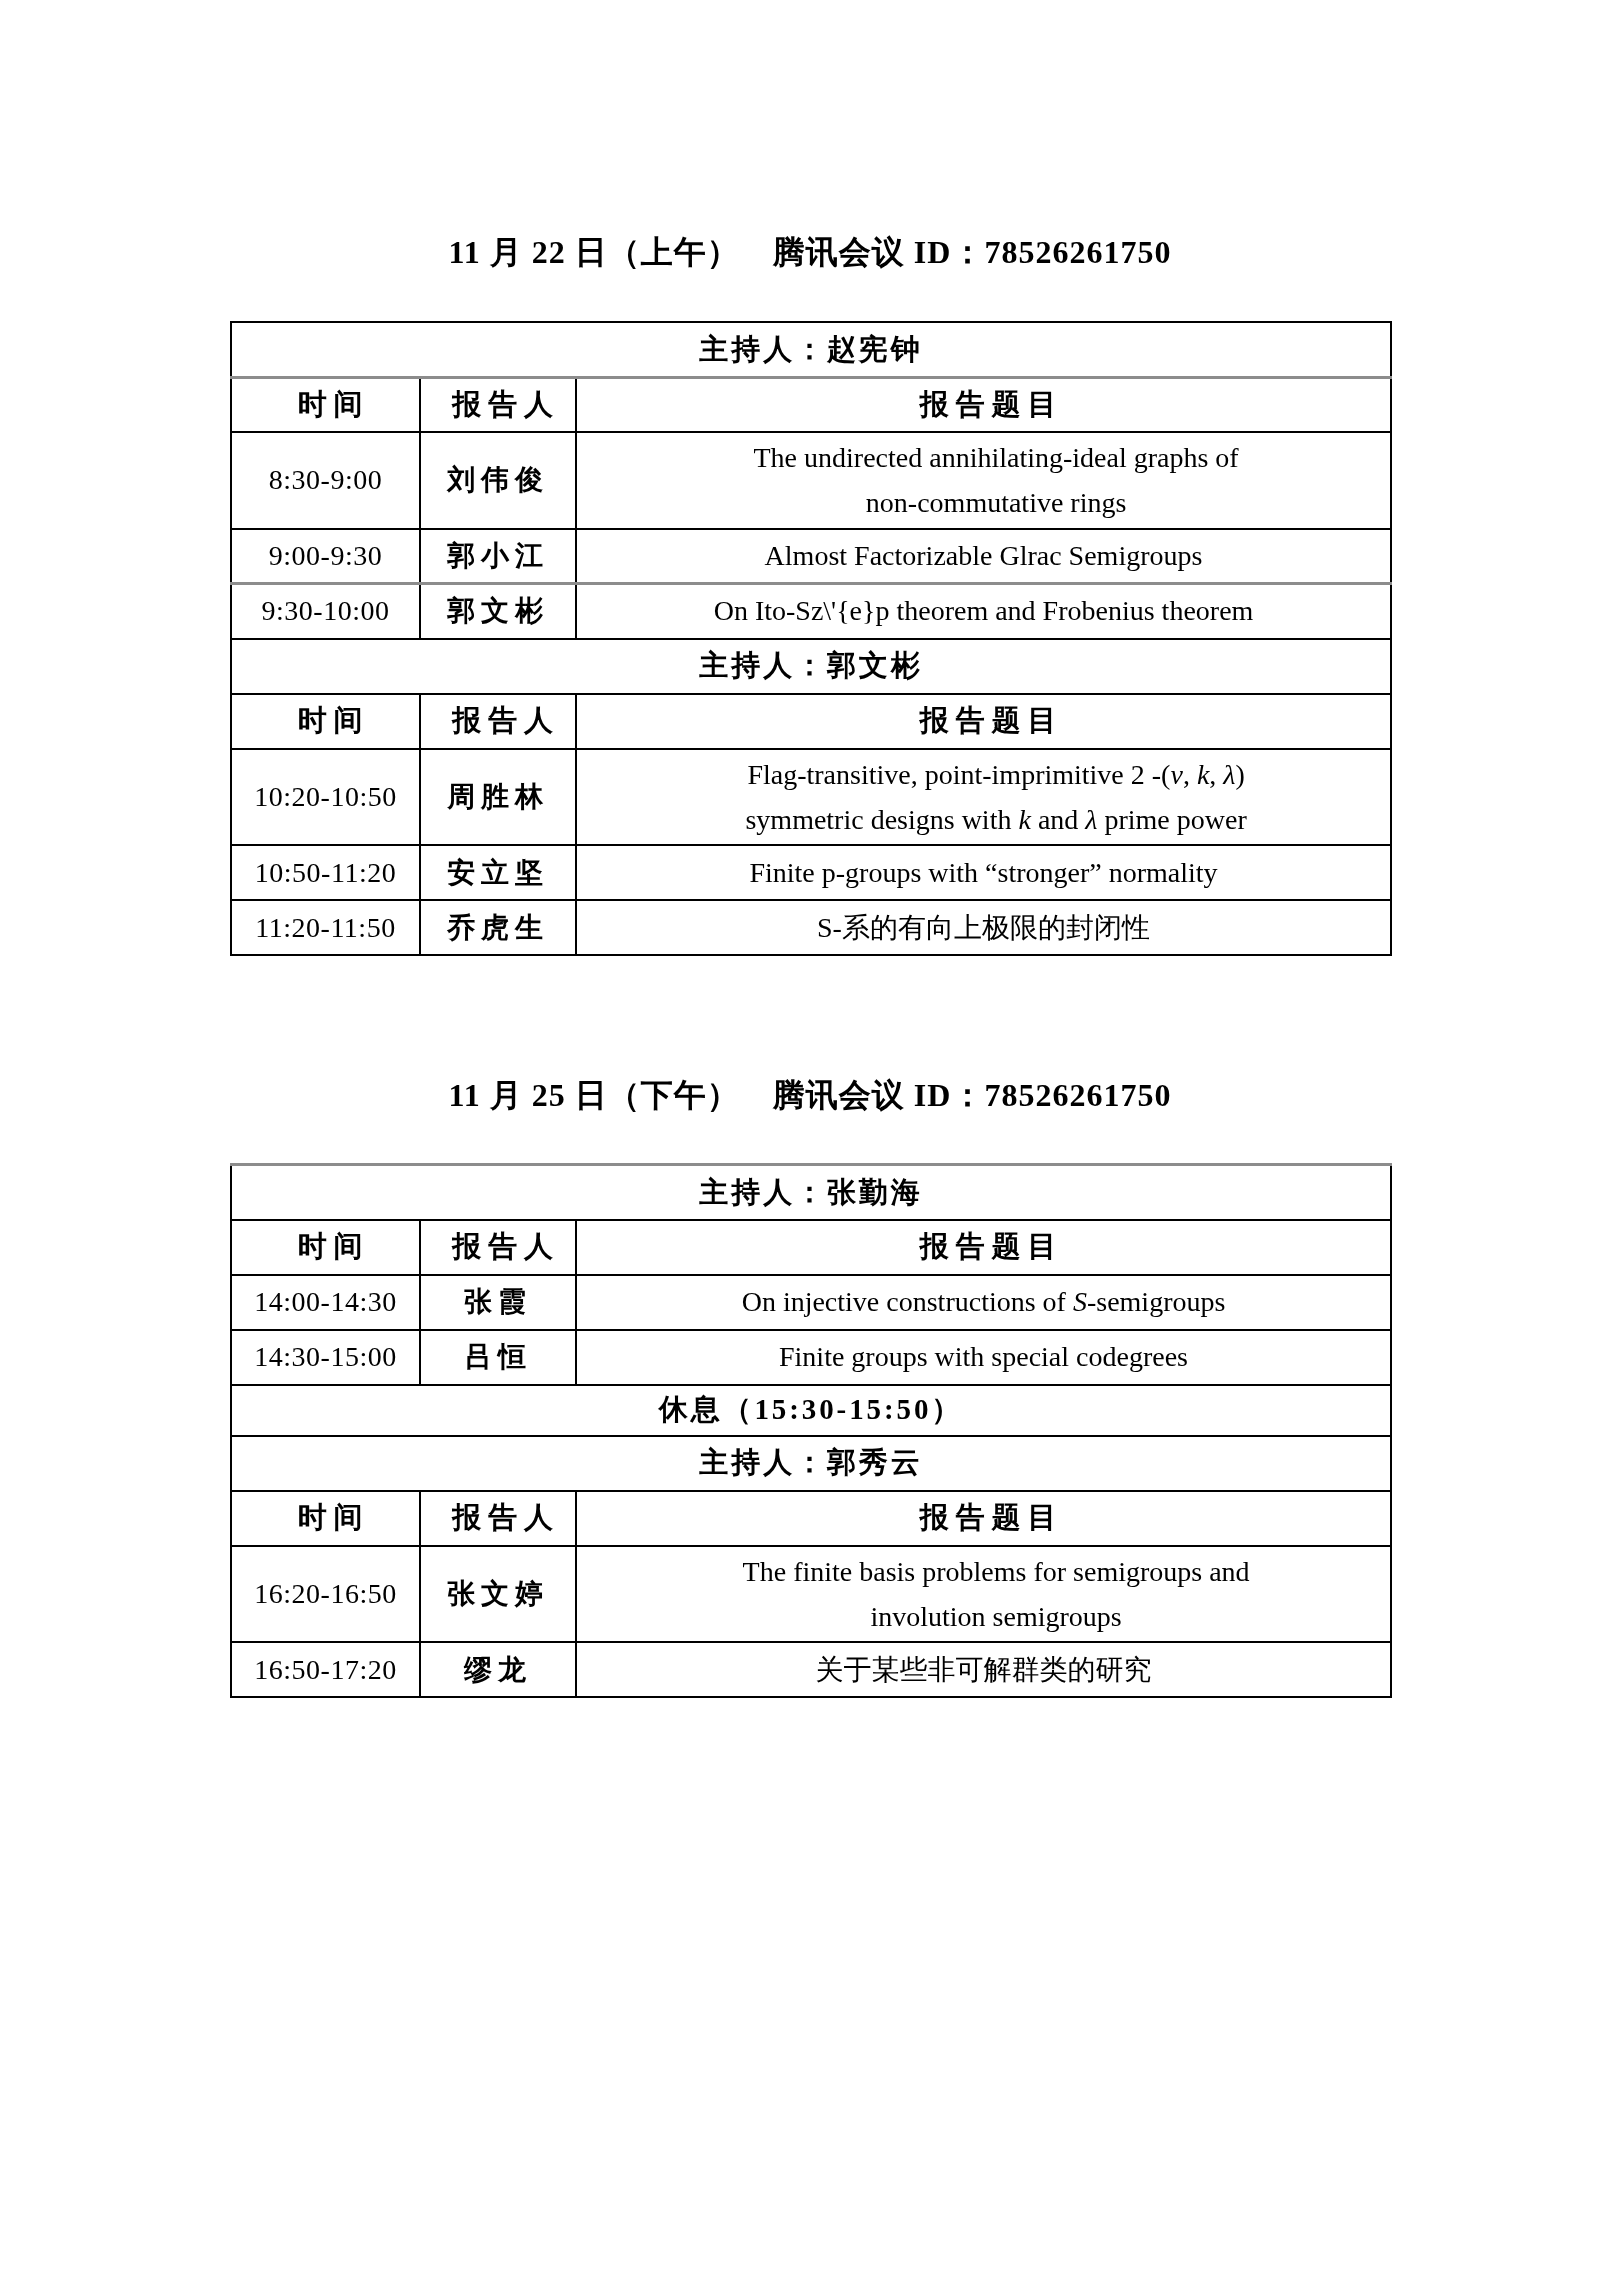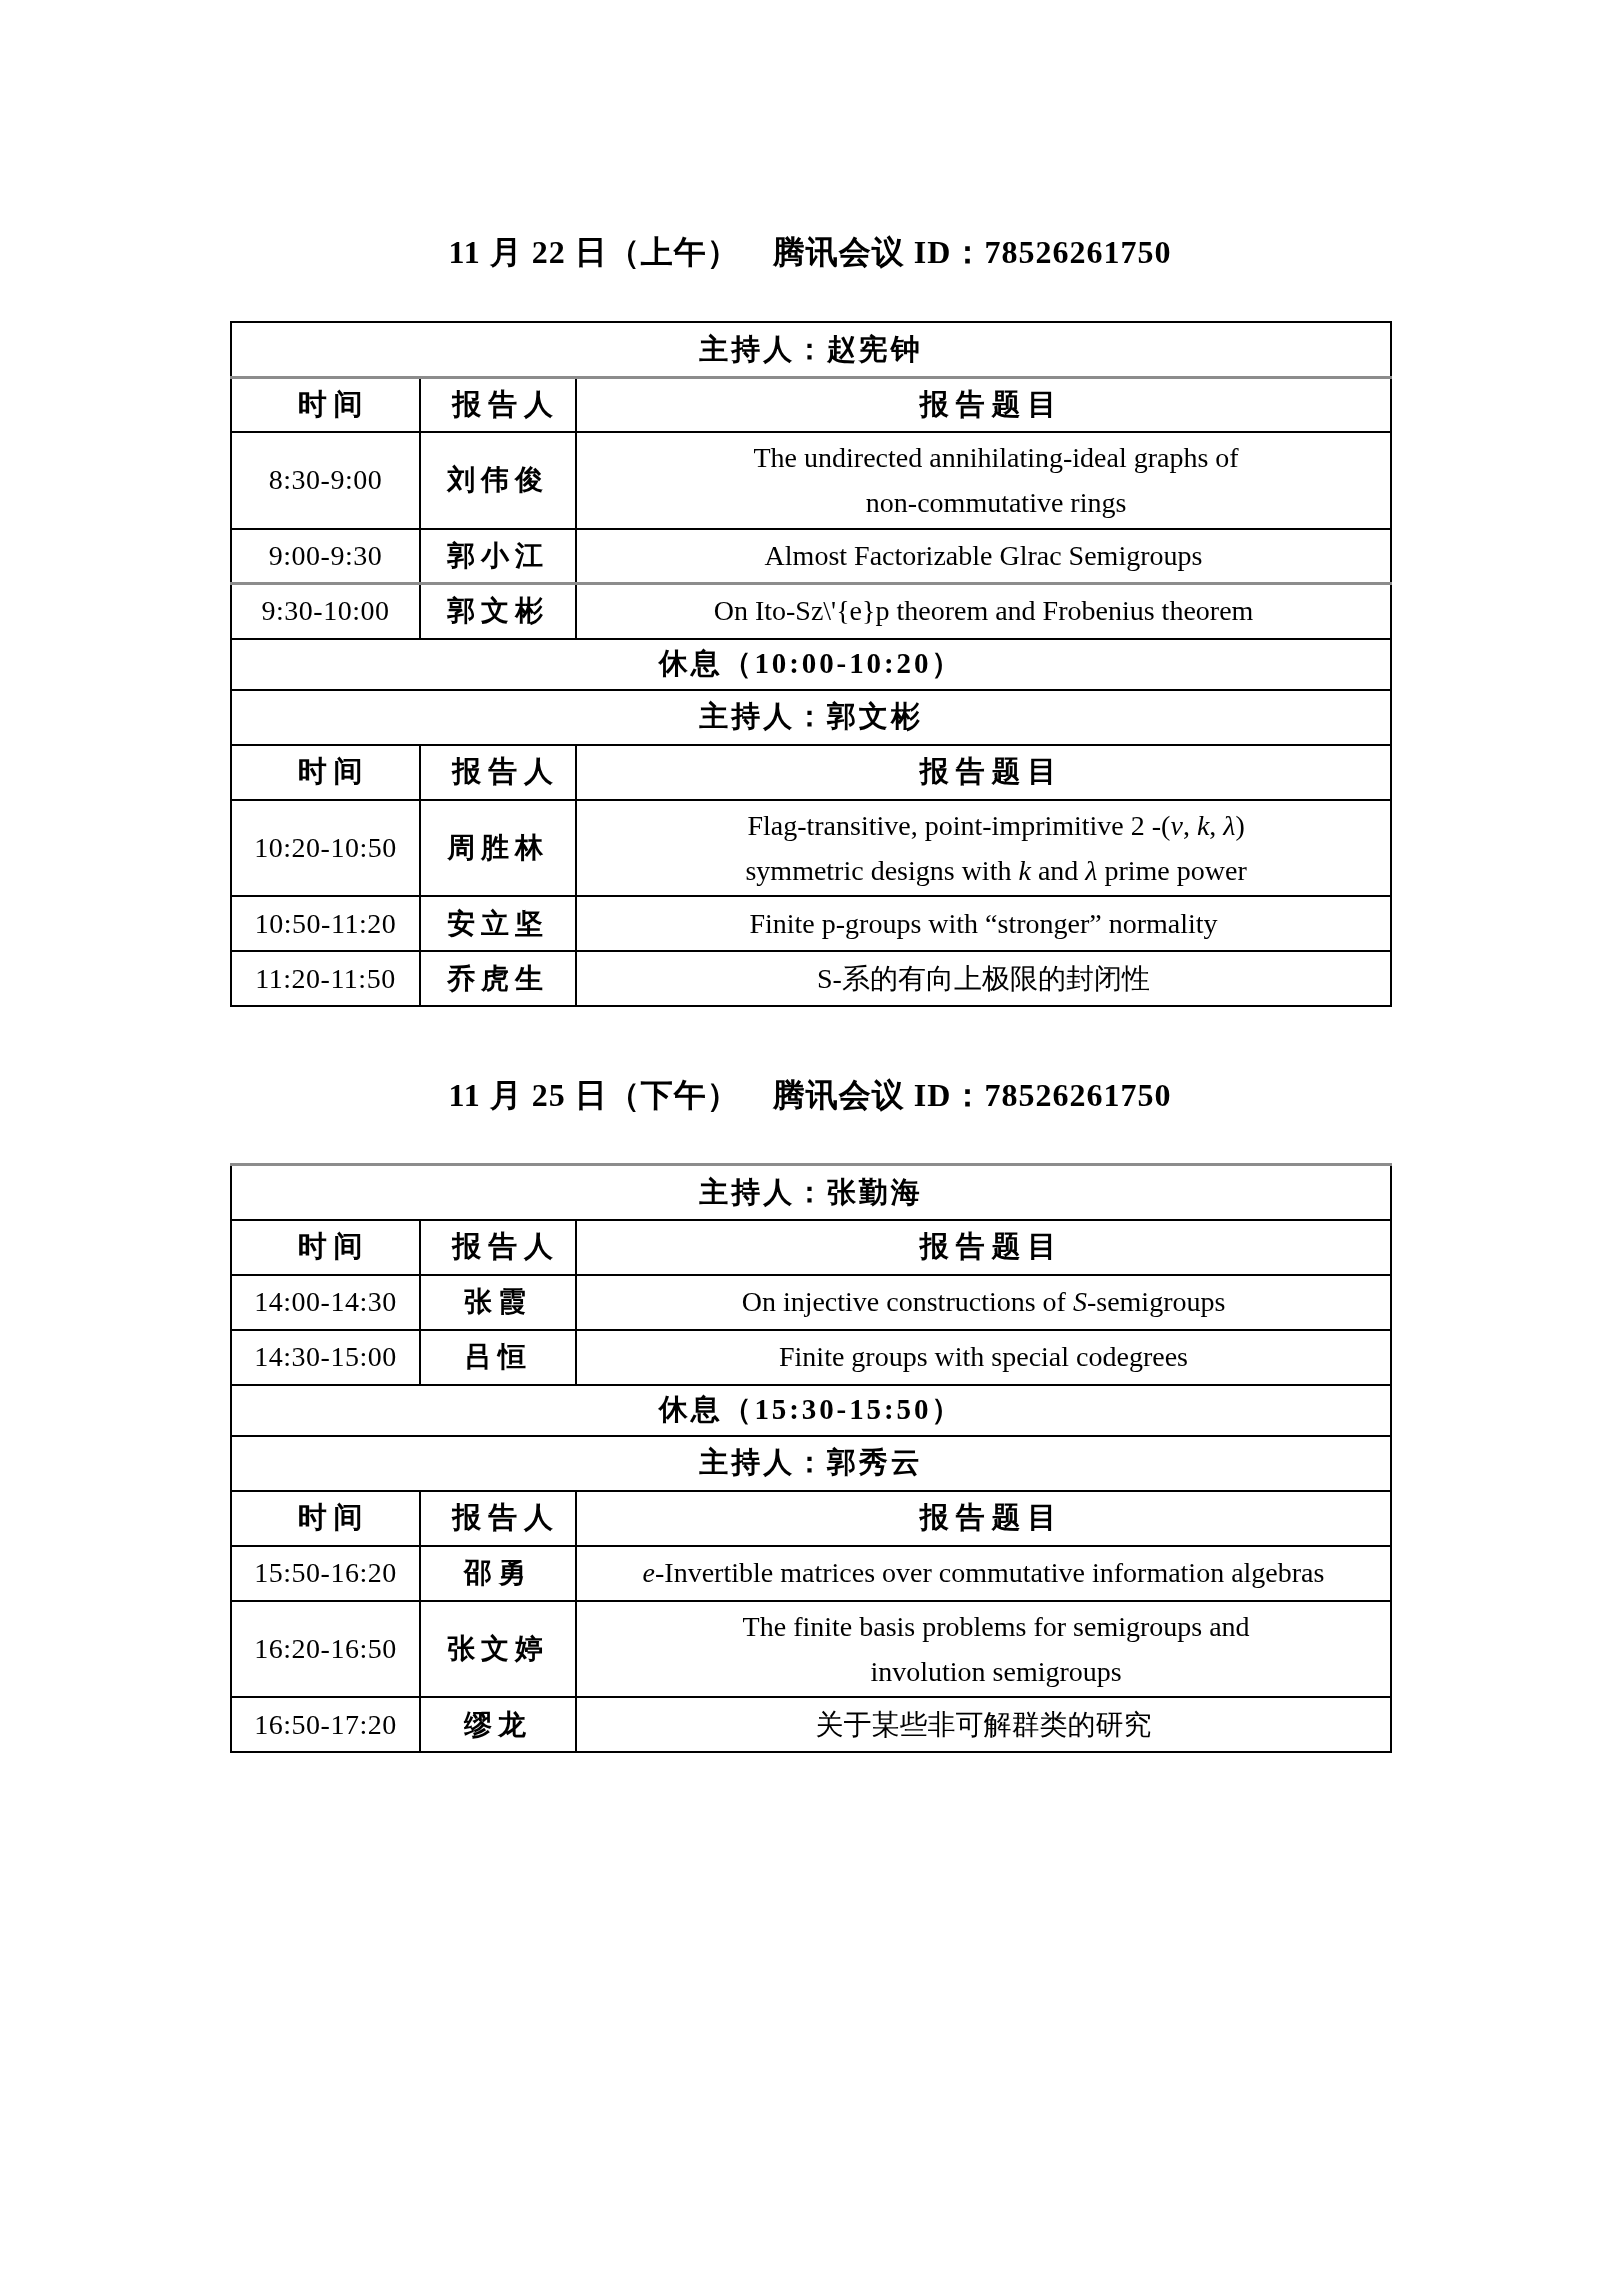--- a/index.html
+++ b/index.html
@@ -105,23 +105,20 @@
       <tr class="r-single">
         <td class="time">9:00-9:30</td>
         <td class="speaker">郭小江</td>
         <td class="talk">Almost Factorizable Glrac Semigroups</td>
       </tr>
       <tr class="r-single gray-top">
         <td class="time">9:30-10:00</td>
         <td class="speaker">郭文彬</td>
         <td class="talk">On Ito-Sz\'{e}p theorem and Frobenius theorem</td>
       </tr>
-      <tr class="r-break">
-        <td colspan="3">休息（10:00-10:20）</td>
-      </tr>
       <tr class="r-section">
         <td colspan="3">主持人：郭文彬</td>
       </tr>
       <tr class="r-header">
         <td>时间</td>
         <td>报告人</td>
         <td>报告题目</td>
       </tr>
       <tr class="r-double">
         <td class="time">10:20-10:50</td>
@@ -172,25 +169,20 @@
         <td colspan="3">休息（15:30-15:50）</td>
       </tr>
       <tr class="r-section">
         <td colspan="3">主持人：郭秀云</td>
       </tr>
       <tr class="r-header">
         <td>时间</td>
         <td>报告人</td>
         <td>报告题目</td>
       </tr>
-      <tr class="r-single">
-        <td class="time">15:50-16:20</td>
-        <td class="speaker">邵勇</td>
-        <td class="talk"><i>e</i>-Invertible matrices over commutative information algebras</td>
-      </tr>
       <tr class="r-double">
         <td class="time">16:20-16:50</td>
         <td class="speaker">张文婷</td>
         <td class="talk">The finite basis problems for semigroups and<br>involution semigroups</td>
       </tr>
       <tr class="r-single">
         <td class="time">16:50-17:20</td>
         <td class="speaker">缪龙</td>
         <td class="talk">关于某些非可解群类的研究</td>
       </tr>

